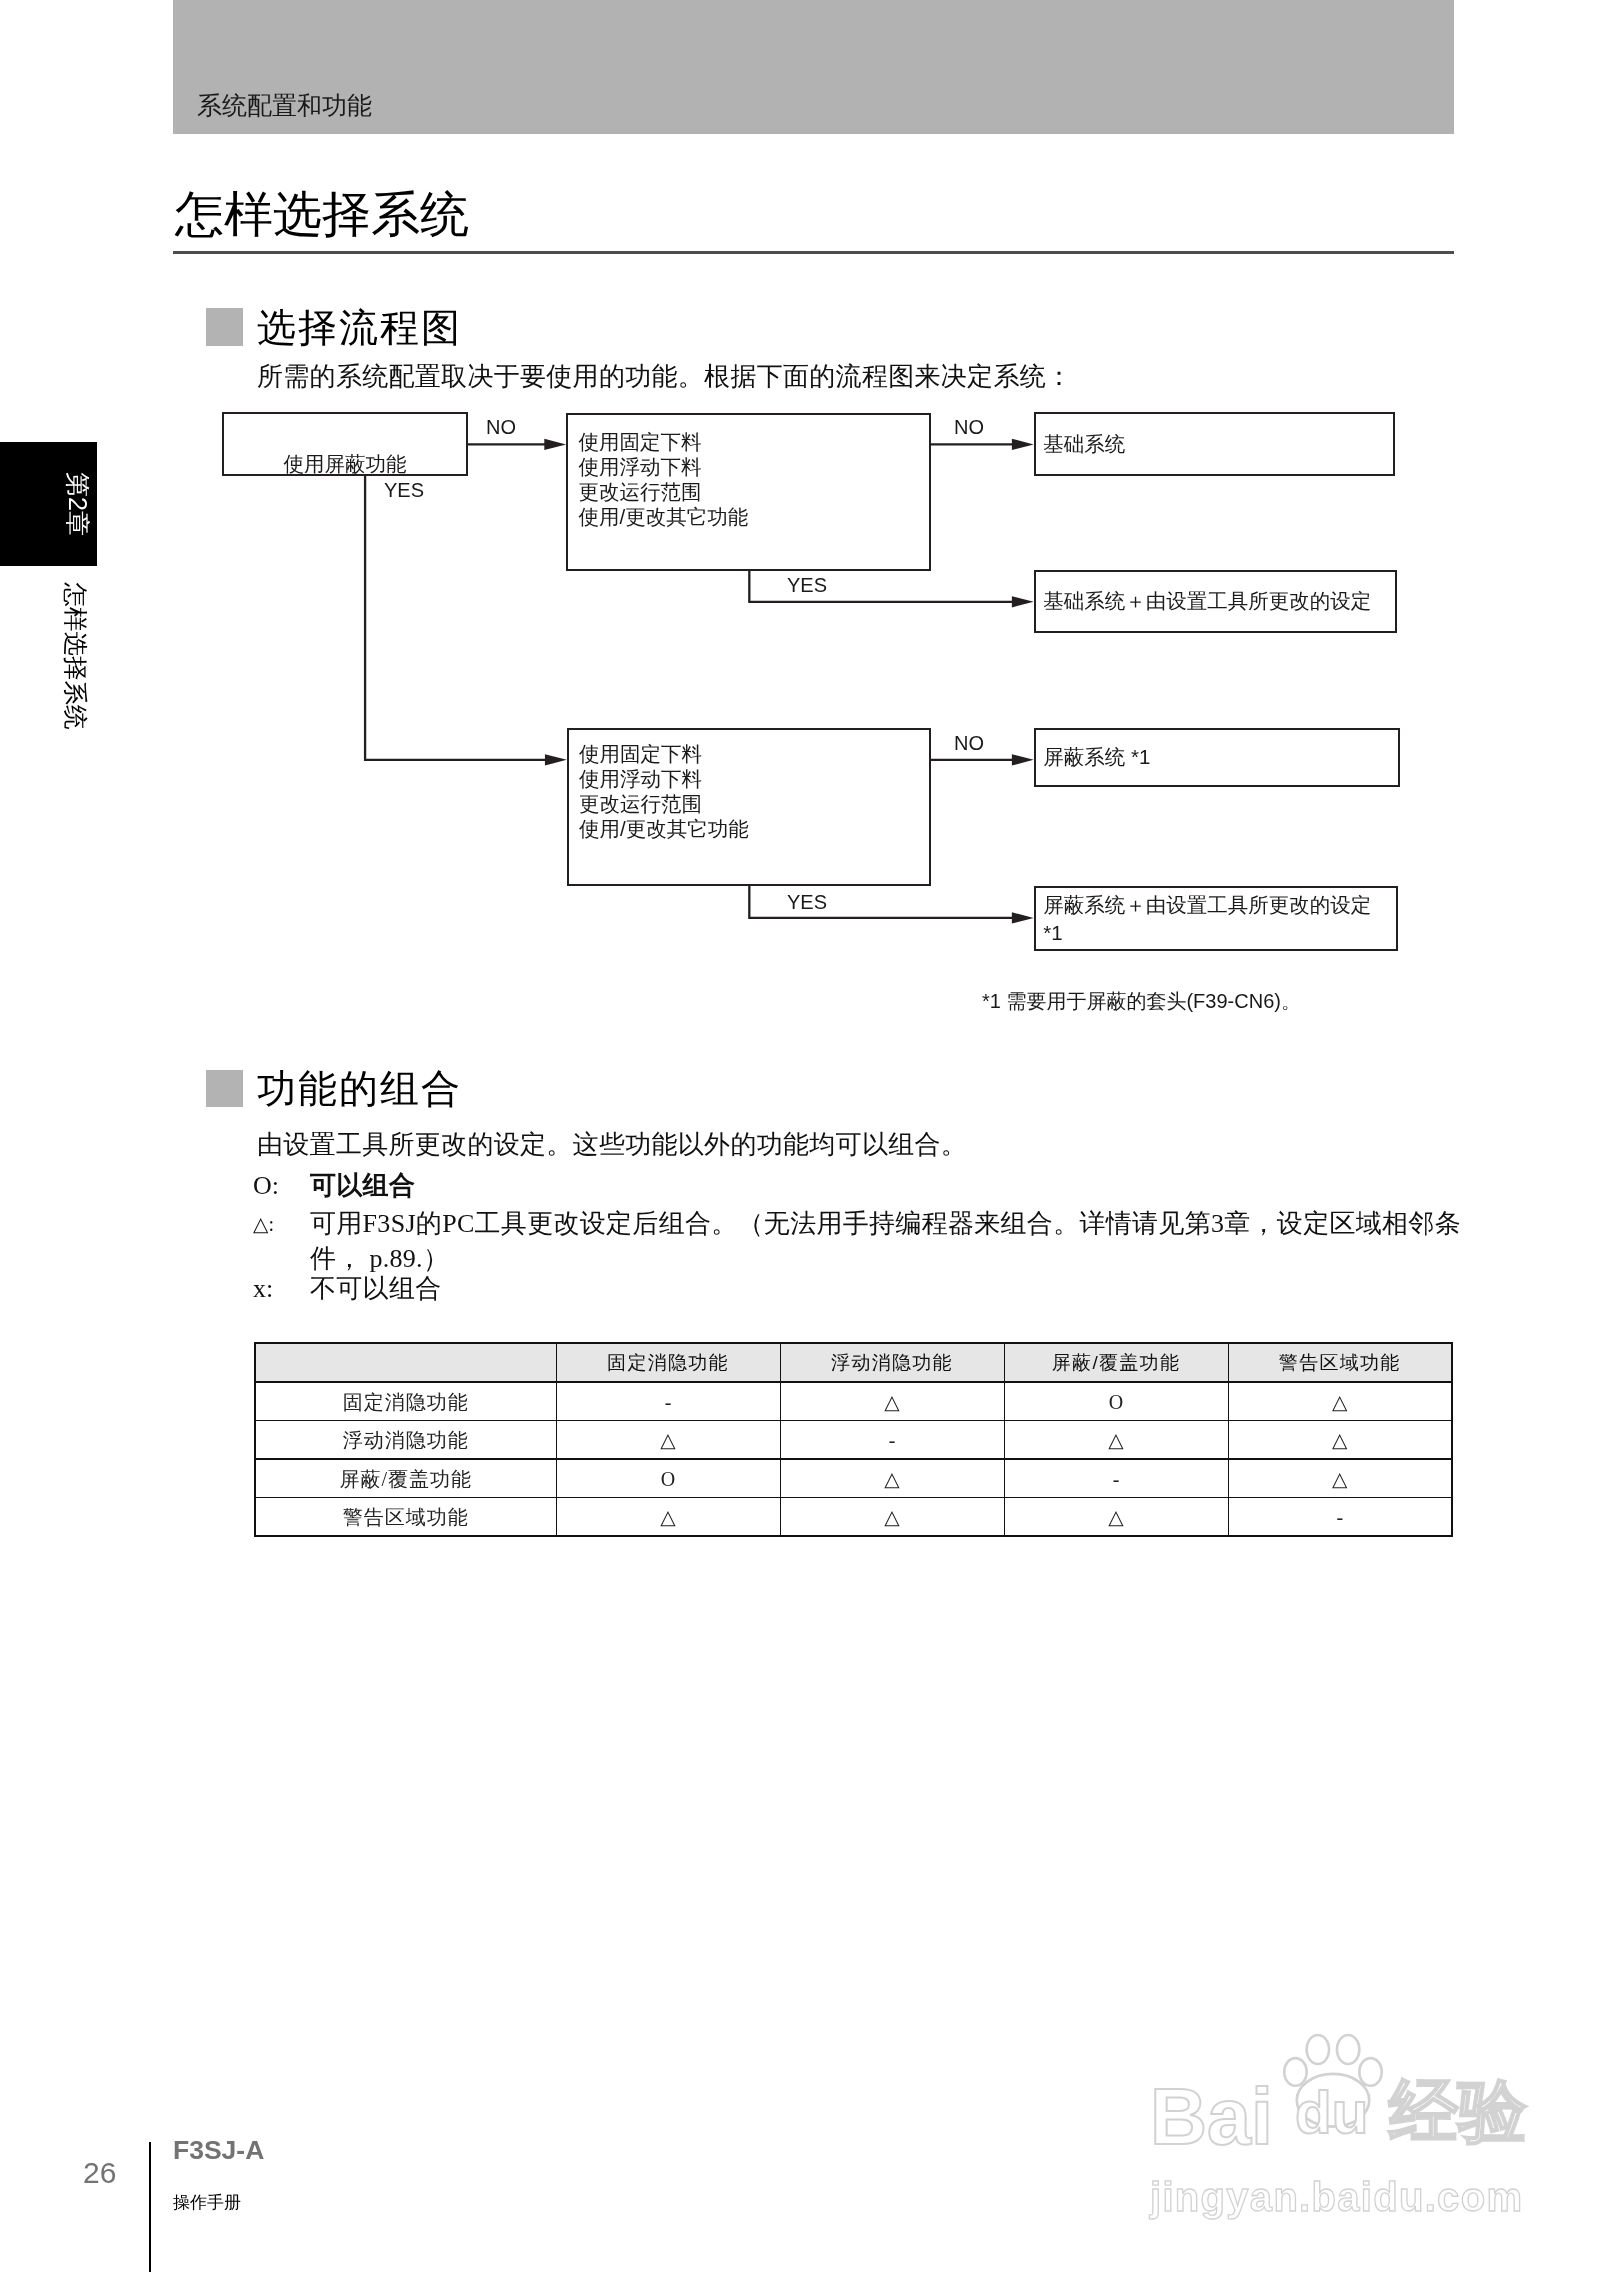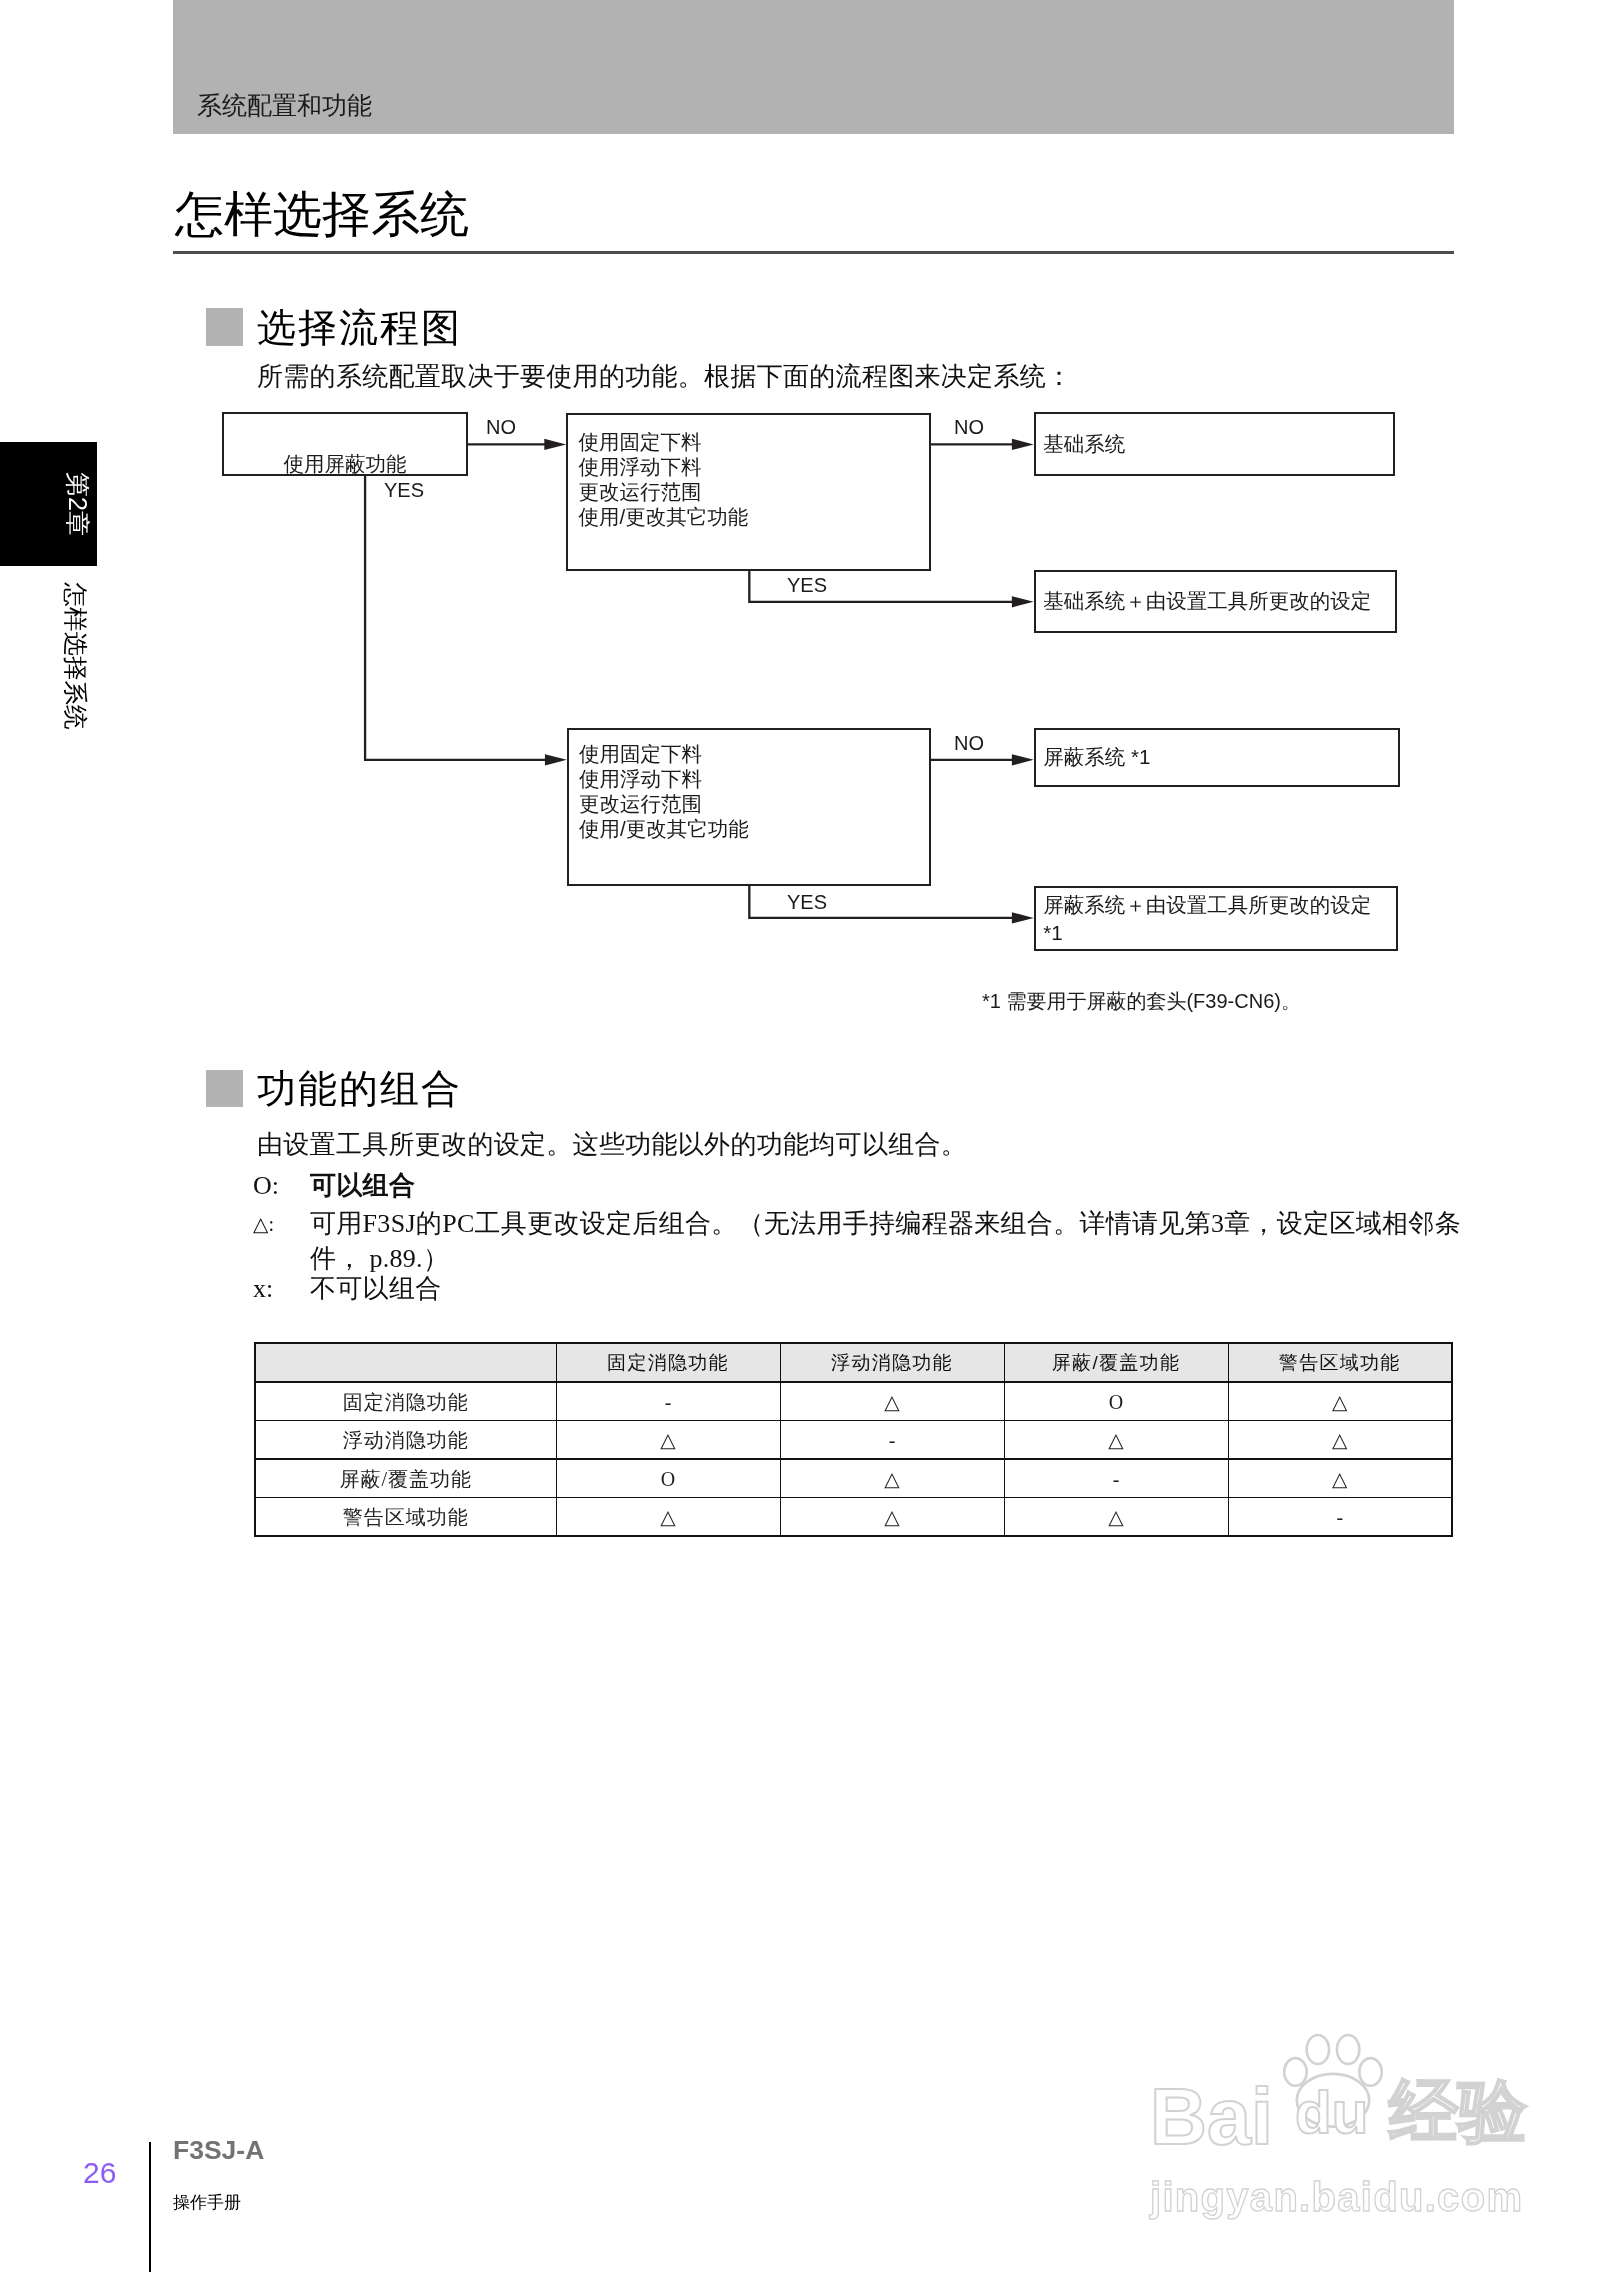--- a/index.html
+++ b/index.html
@@ -35,21 +35,21 @@
   table.combo thead th { background: #e6e6e6; height: 37px; font-family: "Liberation Sans", "DejaVu Sans", sans-serif; font-size: 19px; letter-spacing: 1.3px; font-weight: normal; border-bottom: 2.3px solid #111; color: #111; }
   table.combo tbody td { height: 37px; }
   table.combo tbody tr.thick-top td { border-top: 2px solid #111; }
   table.combo td.row-label { font-family: "Liberation Serif", "DejaVu Serif", serif; font-size: 20px; letter-spacing: 1px; color: #222; }
   table.combo td.val { font-family: "Liberation Serif", "DejaVu Serif", serif; font-size: 20px; color: #222; }
 
   .side-tab { left: 0; top: 442px; width: 97px; height: 124px; background: #000; }
   .side-tab-text { position: absolute; left: 77px; top: 62px; transform: translate(-50%, -50%) rotate(90deg); color: #fff; font-size: 25px; white-space: nowrap; line-height: 1; }
   .side-title { position: absolute; left: 75px; top: 656px; transform: translate(-50%, -50%) rotate(90deg); font-size: 24.5px; color: #000; white-space: nowrap; line-height: 1; }
 
-  .footer-num { left: 83px; top: 2158px; font-size: 30px; color: #8b5cf6; }
+  .footer-num { left: 83px; top: 2158px; font-size: 30px; color: #737373; }
   .footer-rule { left: 149px; top: 2142px; width: 2px; height: 131px; background: #000; }
   .footer-product { left: 173px; top: 2137px; font-size: 26.5px; color: #737373; font-weight: bold; }
   .footer-doc { left: 173px; top: 2167px; font-size: 17px; color: #000; margin-top: 27px; }
 
   .wm { color: #ffffff; -webkit-text-stroke: 2px #d2d2d2; font-weight: bold; }
   .wm-bai { left: 1150px; top: 2077px; font-size: 79px; }
   .wm-du { left: 1295px; top: 2083px; font-size: 60px; }
   .wm-cn { left: 1389px; top: 2077px; font-size: 69px; }
   .wm-url { left: 1150px; top: 2177px; font-size: 40px; letter-spacing: 1.3px; -webkit-text-stroke: 1.3px #d2d2d2; }
   .wm-paw { position: absolute; left: 1277px; top: 2031px; width: 112px; height: 99px; }

